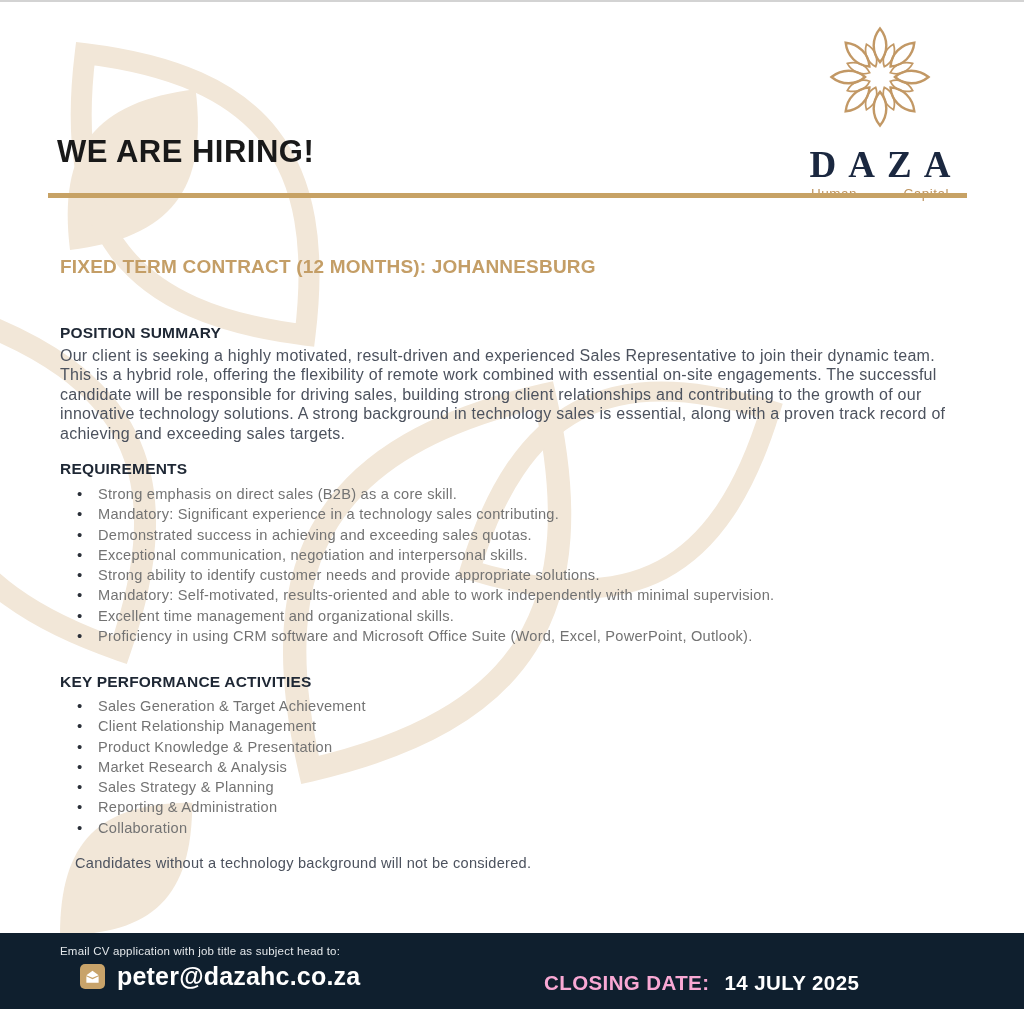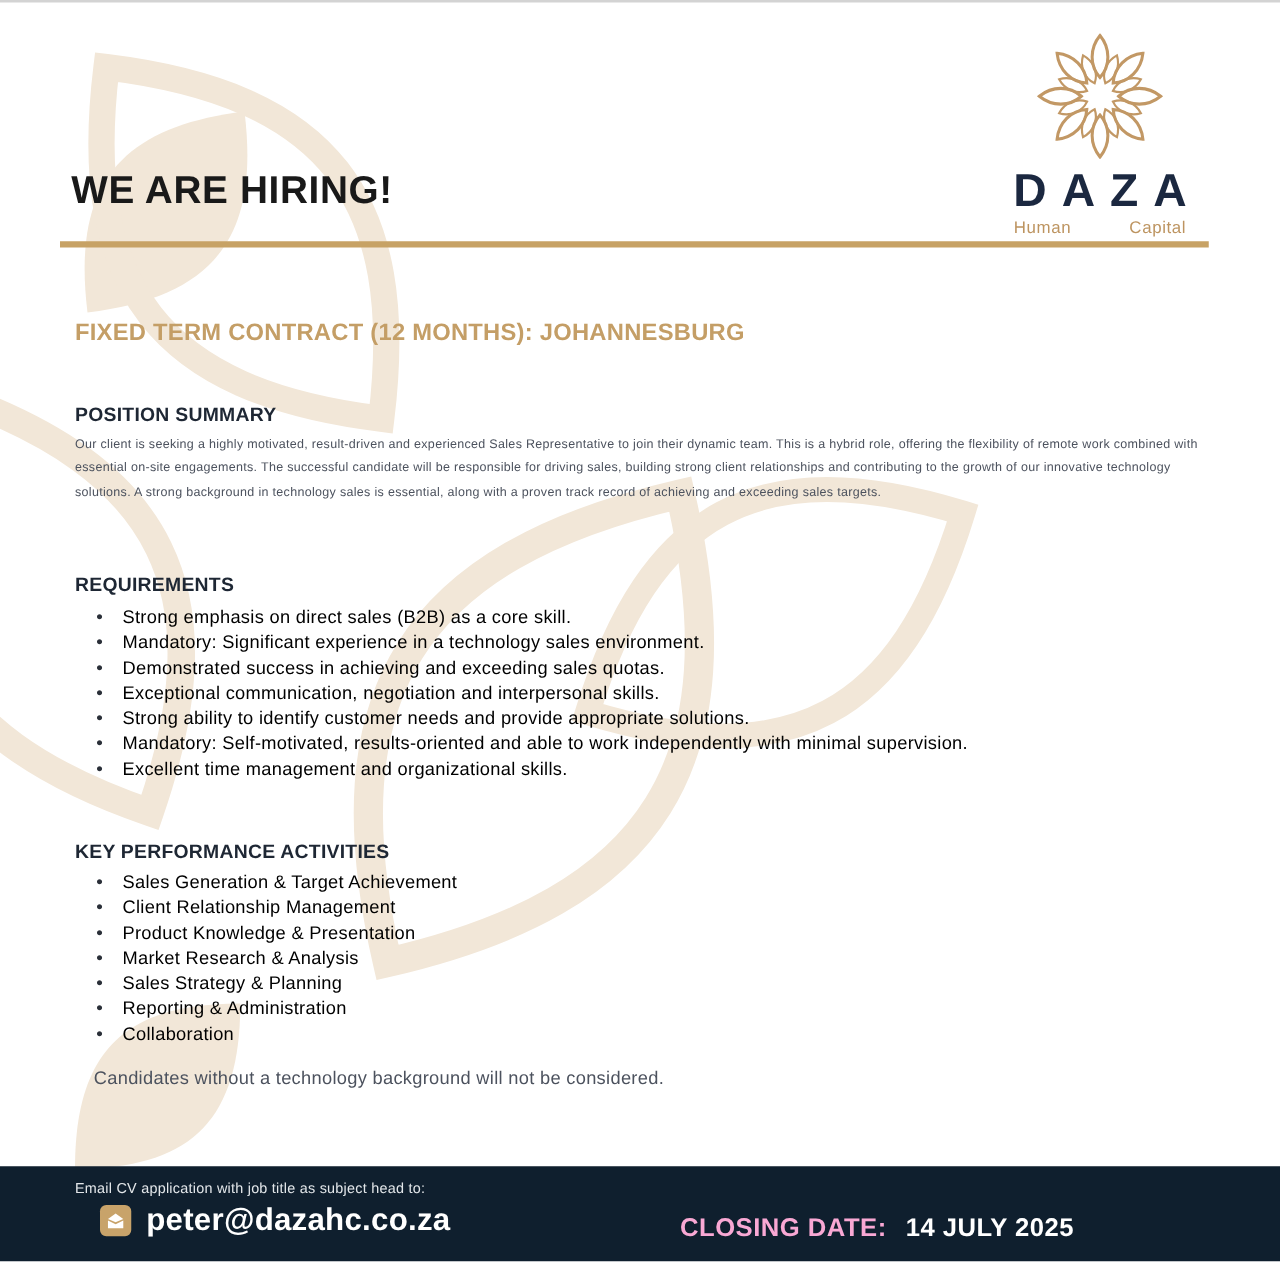--- a/index.html
+++ b/index.html
@@ -26,45 +26,45 @@
   }
   .contract-line{
     position:absolute;left:60px;top:256px;z-index:2;
     font-size:19px;font-weight:bold;color:#C49E66;letter-spacing:.2px;
   }
 
   
   .logo{position:absolute;left:796px;top:22px;width:168px;z-index:2;text-align:center;}
   .logo-flower{display:block;margin:0 auto;}
   .logo-wordmark{
-    margin-top:2px;font-size:37px;font-weight:bold;color:#1B2840;
-    letter-spacing:12px;margin-right:-12px;line-height:1;
+    margin-top:14px;font-size:37px;font-weight:bold;color:#1B2840;
+    letter-spacing:12px;margin-right:-12px;line-height:1;font-family:Liberation Serif, serif;
   }
   .logo-tagline{
     display:flex;justify-content:space-between;width:138px;margin:3px auto 4px;
     font-size:13.5px;font-weight:normal;color:#BD9460;letter-spacing:.5px;
   }
 
   
   .section-head{
     position:absolute;left:60px;z-index:2;
     font-size:15.5px;font-weight:bold;color:#1E2734;letter-spacing:.2px;
   }
   .body-text{
     position:absolute;left:60px;width:906px;z-index:2;
-    font-size:10px;color:#4C525E;line-height:19.4px;letter-spacing:.25px;
+    font-size:16px;color:#4C525E;line-height:19.4px;letter-spacing:.25px;
   }
   .head-summary{top:324px;}
   .para-summary{top:346px;}
   .head-req{top:460px;}
   .head-kpa{top:673px;}
   ul.plain{
     position:absolute;left:60px;width:906px;z-index:2;
     margin:0;padding:0;list-style:none;
-    font-size:14.6px;color:#000000;letter-spacing:.25px;
+    font-size:14.6px;color:#737373;letter-spacing:.25px;
   }
   .list-req{top:484px;}
   .list-kpa{top:696px;}
   ul.plain li{position:relative;padding-left:38px;line-height:20.3px;}
   ul.plain li::before{
     content:"\2022";position:absolute;left:17px;top:0;
     font-size:15px;color:#2a2f38;
   }
   .note{
     position:absolute;left:75px;top:855px;z-index:2;
@@ -137,26 +137,27 @@
 
   <div class="gold-rule"></div>
   <div class="contract-line">FIXED TERM CONTRACT (12 MONTHS): JOHANNESBURG</div>
 
   <div class="section-head head-summary">POSITION SUMMARY</div>
   <div class="body-text para-summary">Our client is seeking a highly motivated, result-driven and experienced Sales Representative to join their dynamic team. This is a hybrid role, offering the flexibility of remote work combined with essential on-site engagements. The successful candidate will be responsible for driving sales, building strong client relationships and contributing to the growth of our innovative technology solutions. A strong background in technology sales is essential, along with a proven track record of achieving and exceeding sales targets.</div>
 
   <div class="section-head head-req">REQUIREMENTS</div>
   <ul class="plain list-req">
     <li>Strong emphasis on direct sales (B2B) as a core skill.</li>
-    <li>Mandatory: Significant experience in a technology sales environment.</li>
+    <li>Mandatory: Significant experience in a technology sales contributing.</li>
     <li>Demonstrated success in achieving and exceeding sales quotas.</li>
     <li>Exceptional communication, negotiation and interpersonal skills.</li>
     <li>Strong ability to identify customer needs and provide appropriate solutions.</li>
     <li>Mandatory: Self-motivated, results-oriented and able to work independently with minimal supervision.</li>
     <li>Excellent time management and organizational skills.</li>
+    <li>Proficiency in using CRM software and Microsoft Office Suite (Word, Excel, PowerPoint, Outlook).</li>
   </ul>
 
   <div class="section-head head-kpa">KEY PERFORMANCE ACTIVITIES</div>
   <ul class="plain list-kpa">
     <li>Sales Generation &amp; Target Achievement</li>
     <li>Client Relationship Management</li>
     <li>Product Knowledge &amp; Presentation</li>
     <li>Market Research &amp; Analysis</li>
     <li>Sales Strategy &amp; Planning</li>
     <li>Reporting &amp; Administration</li>

